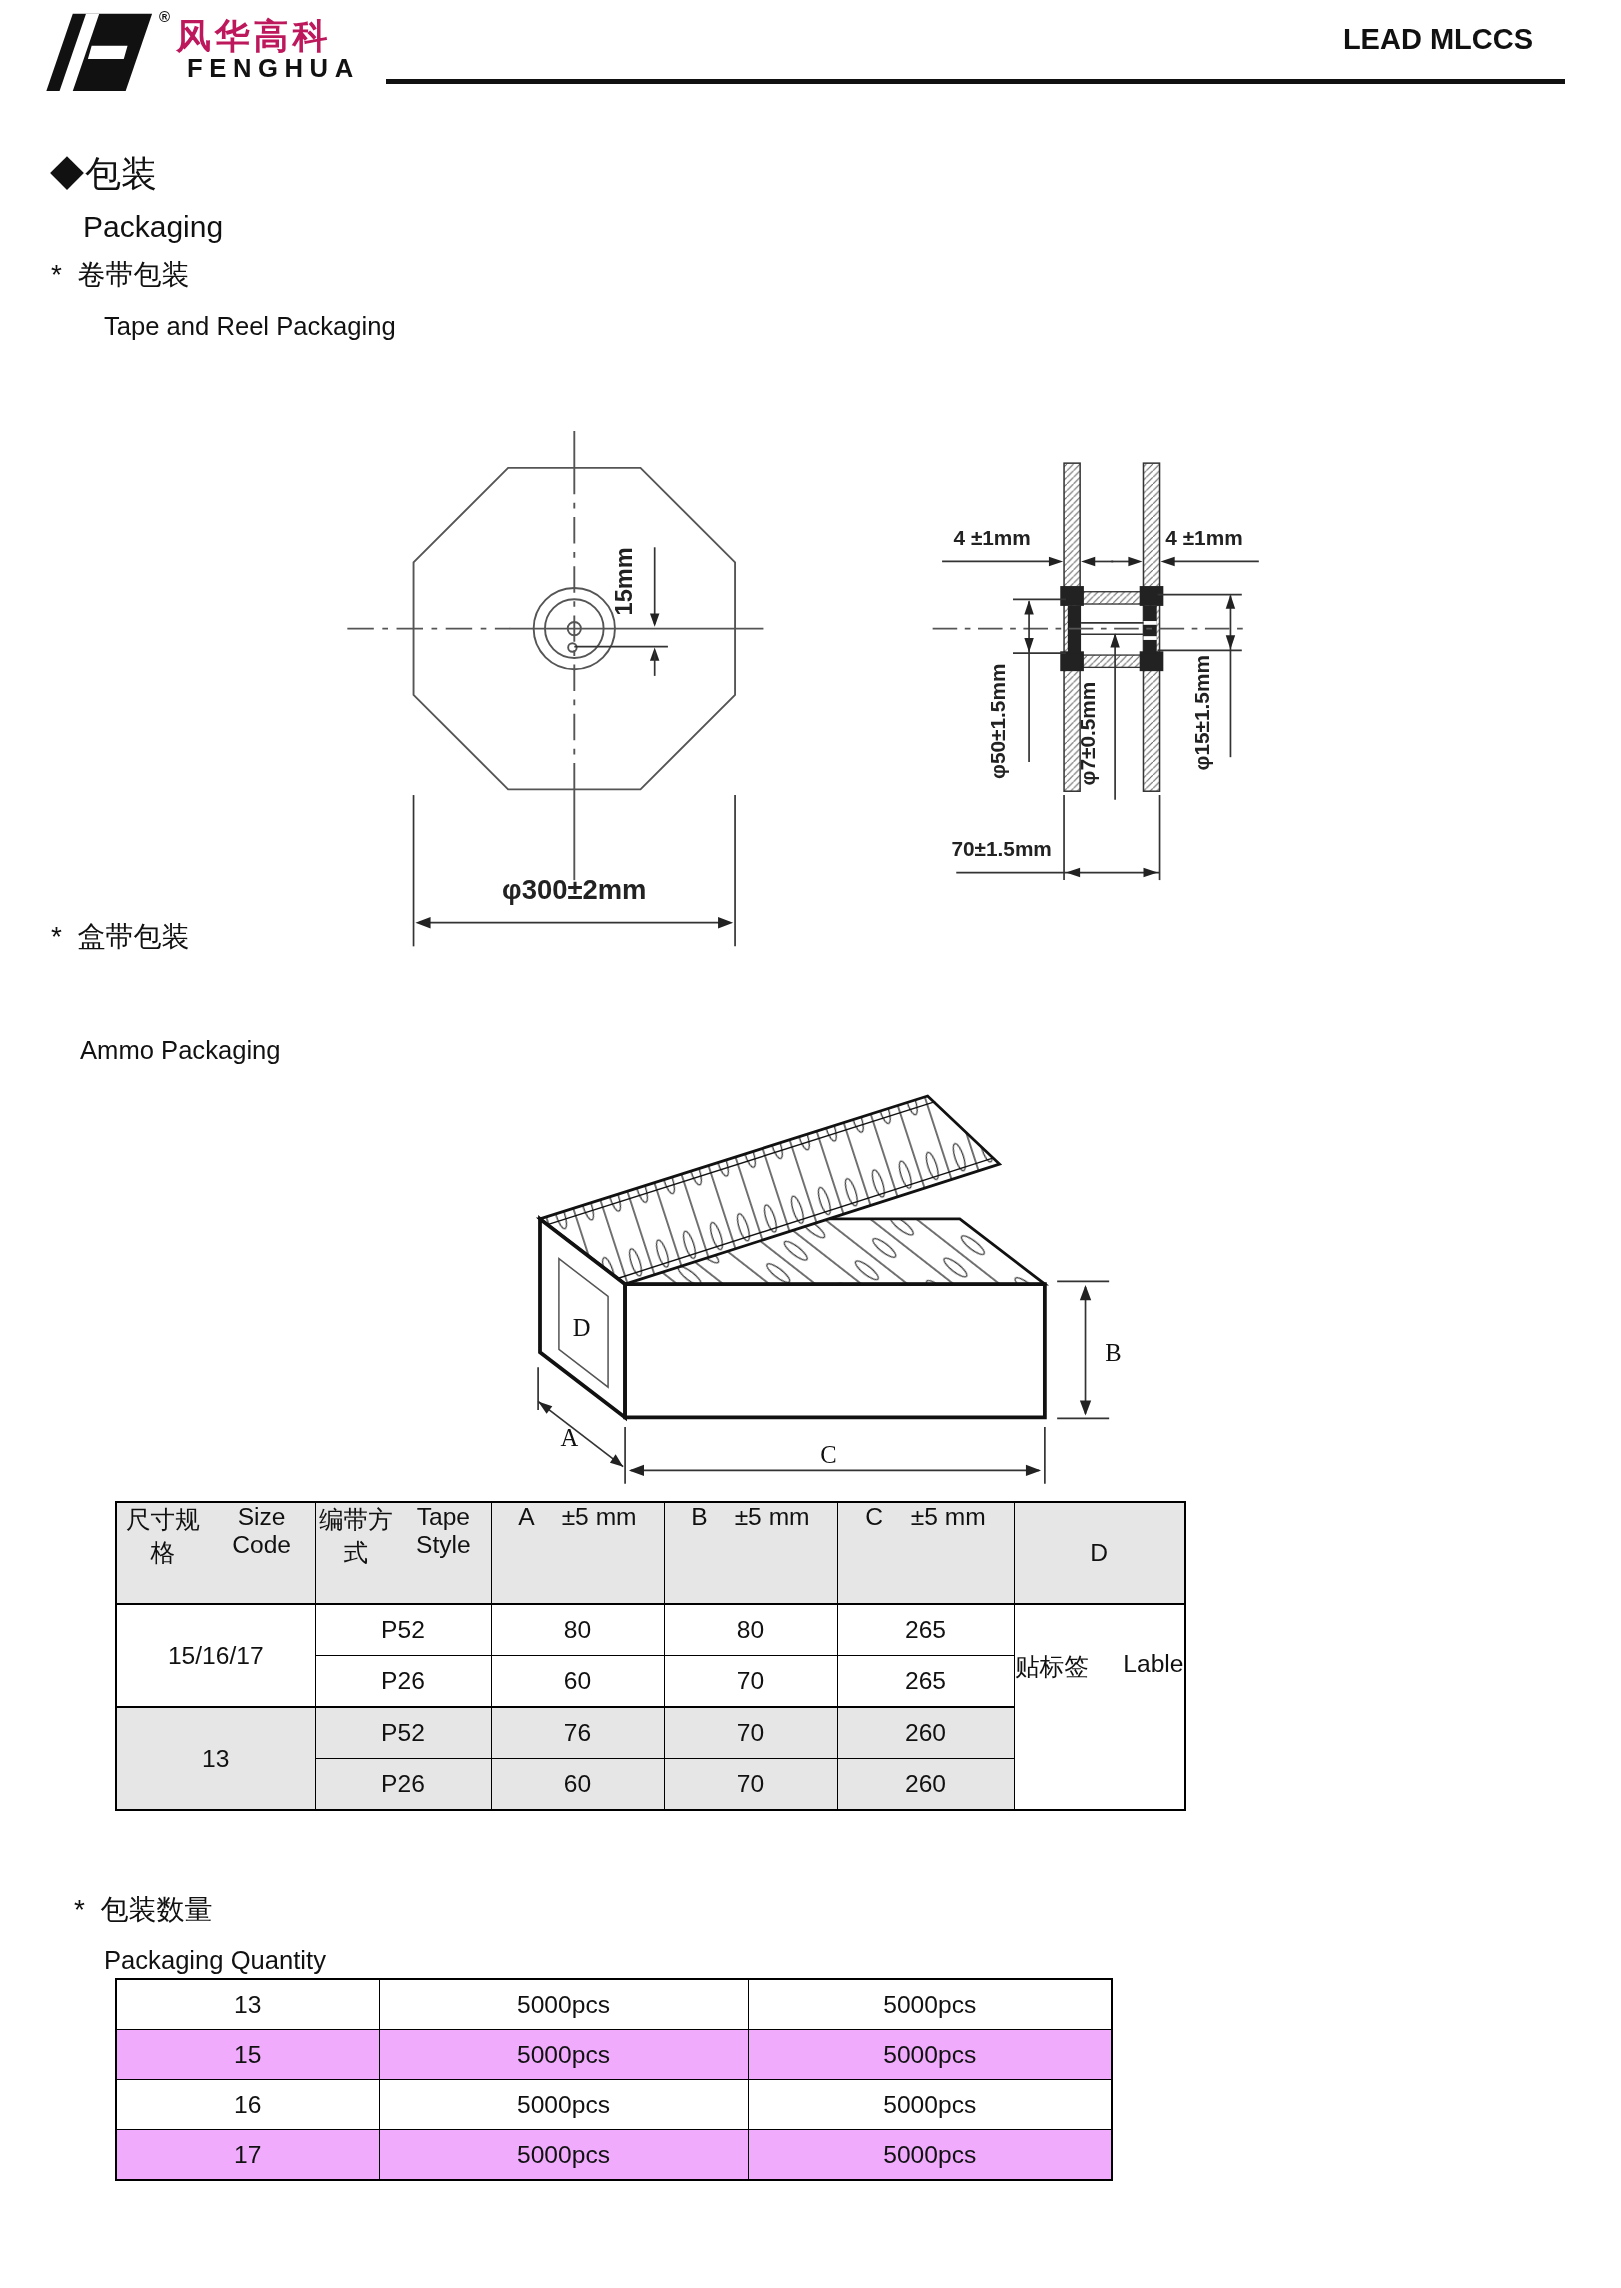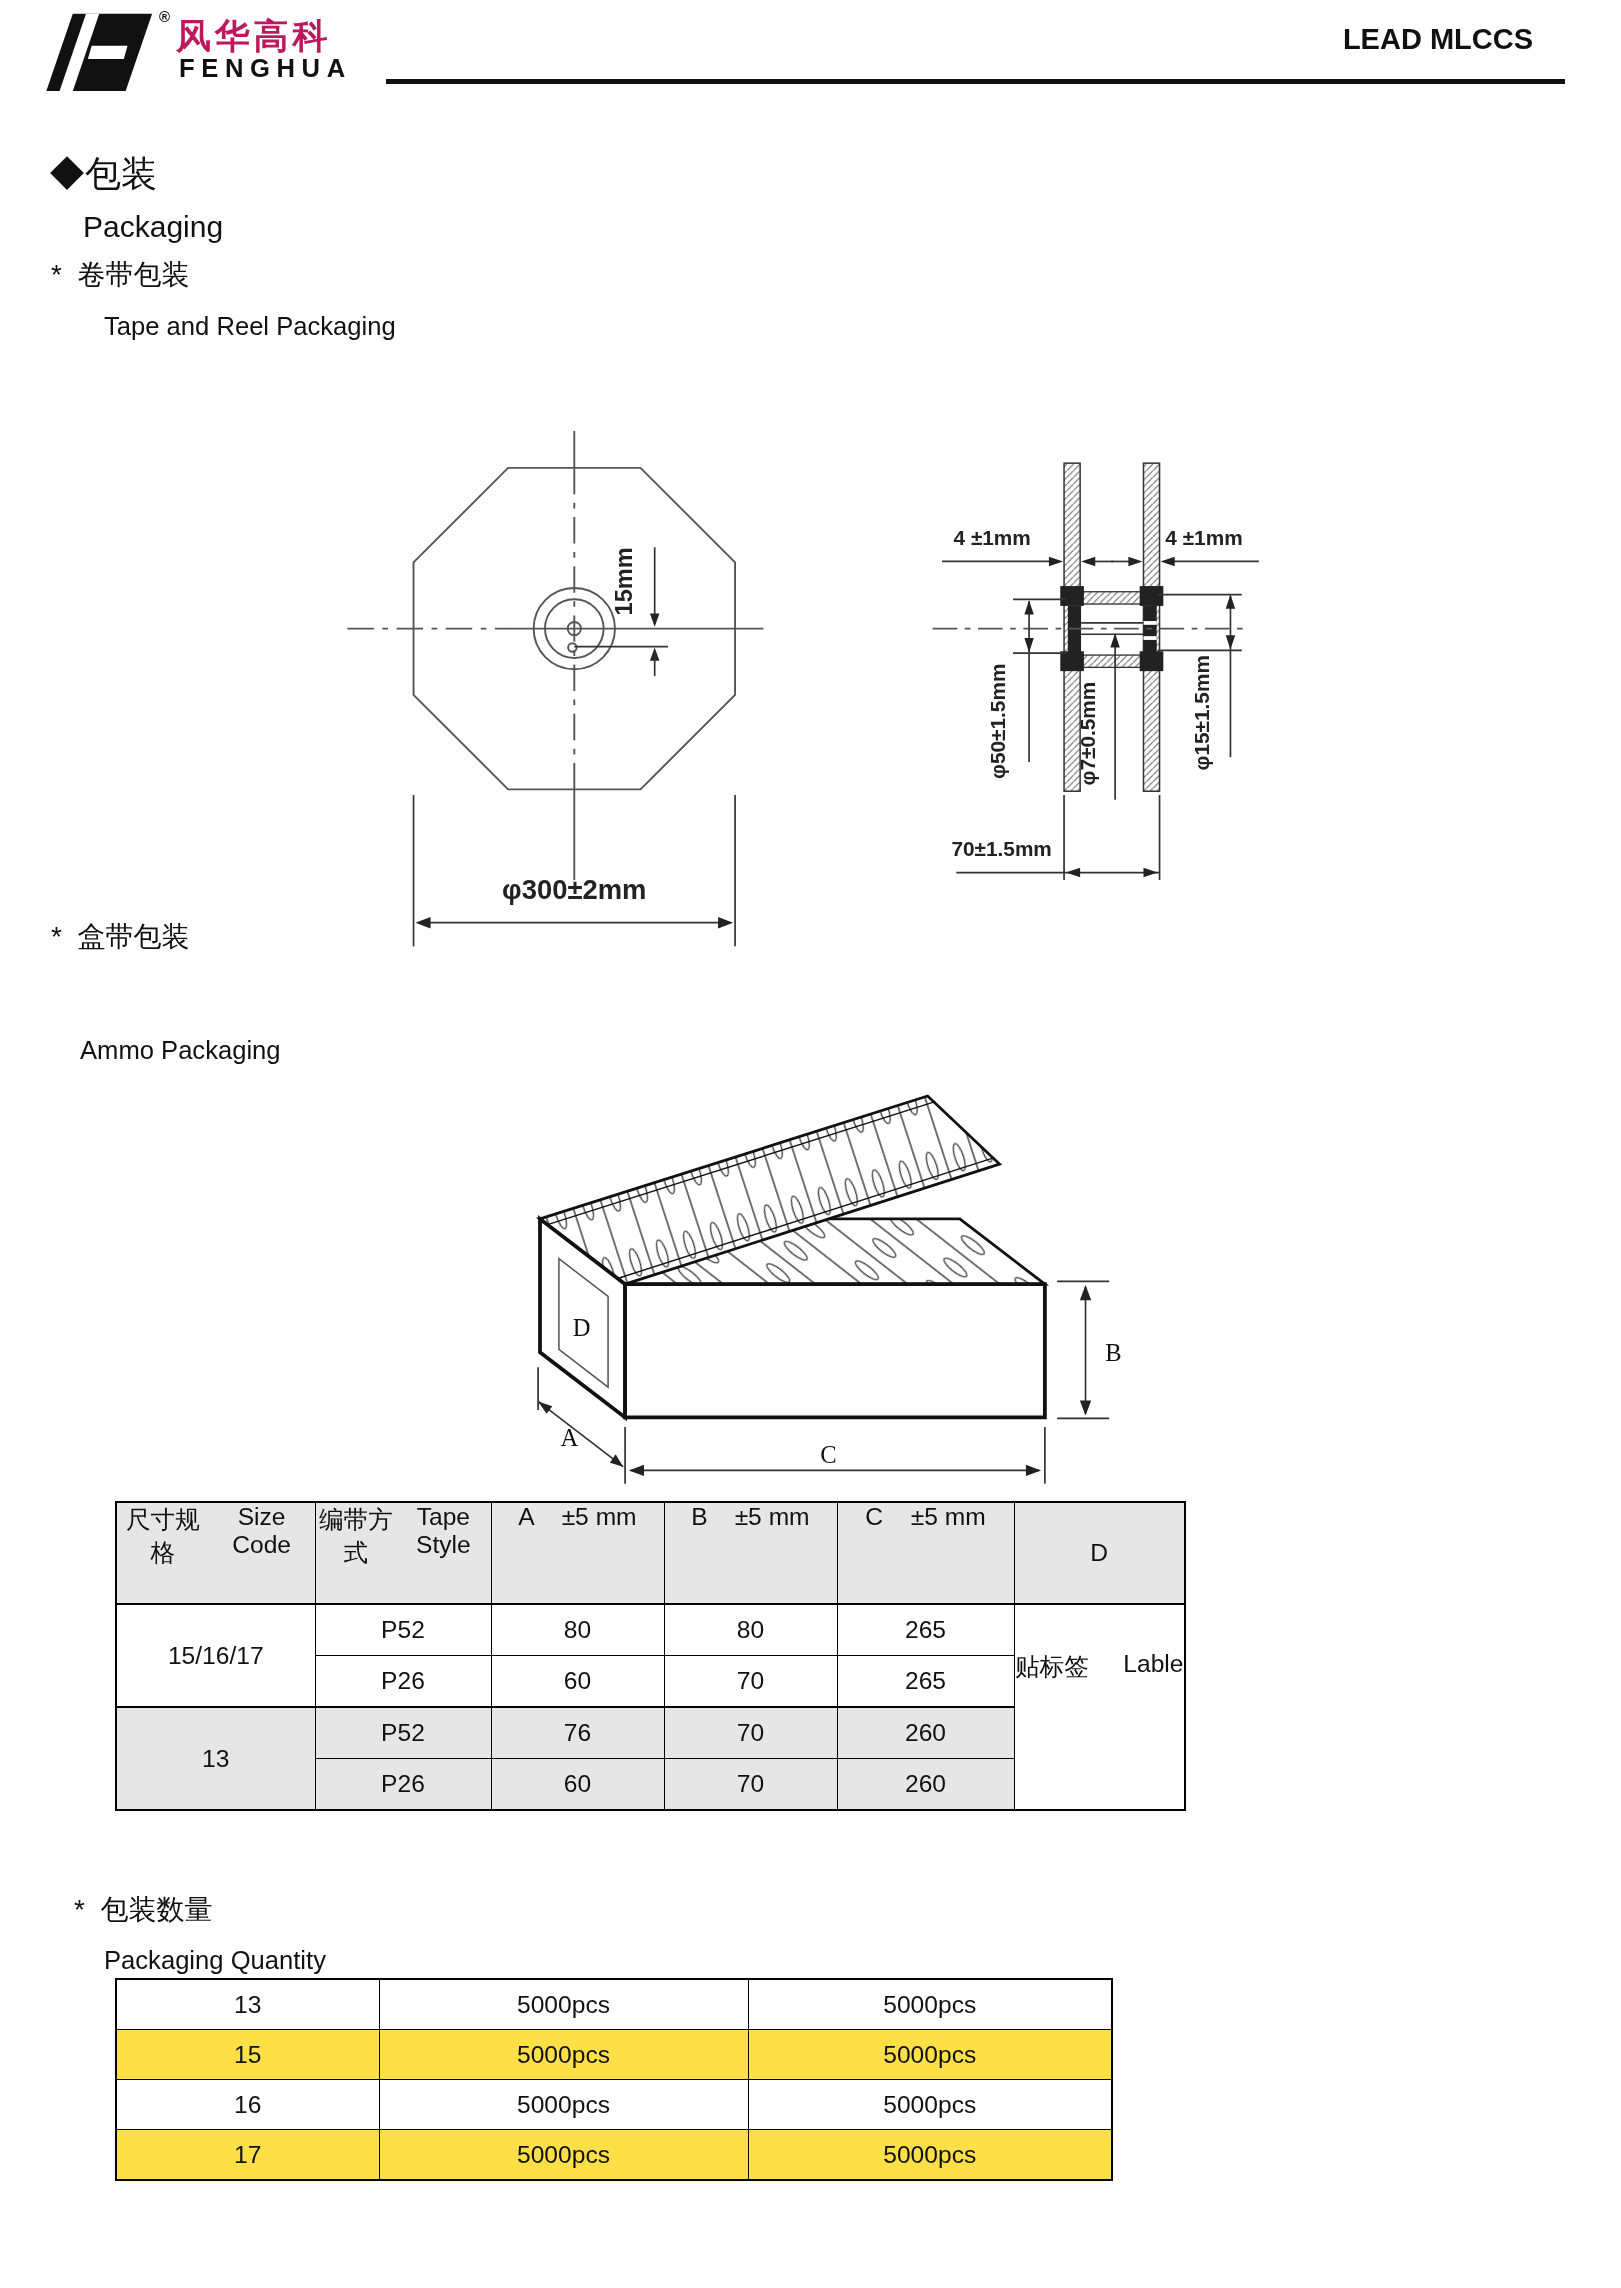--- a/index.html
+++ b/index.html
@@ -1,21 +1,21 @@
 <!DOCTYPE html>
 <html style="font-size:15px"><head>
 <meta charset="utf-8">
 <style>
   html,body{margin:0;padding:0;background:#888;}
   .page{position:relative;width:1621px;height:2288px;background:#ffffff;overflow:hidden;
         font-family:"Liberation Sans",sans-serif;color:#111;}
   .abs{position:absolute;}
   
   .brand-cn{font-size:35px;font-weight:bold;letter-spacing:3.8px;color:#be185d;}
-  .brand-en{font-size:25.6px;font-weight:600;letter-spacing:6.6px;color:#111;}
+  .brand-en{font-size:25.6px;font-weight:600;letter-spacing:6.6px;color:#111;margin-left:8px;}
   .reg{font-size:15px;font-weight:bold;}
   .doc-title{font-size:29px;font-weight:bold;}
   .rule{background:#111;height:4.7px;}
   
   .h-cn{font-size:36px;}
   .h-en{font-size:30px;}
   .h-sub-cn{font-size:28px;}
   .h-sub-en{font-size:25.6px;}
   
   table{border-collapse:collapse;table-layout:fixed;}
@@ -23,21 +23,21 @@
   .spec-table th,.spec-table td{border:1.9px solid #000;text-align:center;vertical-align:middle;
      font-size:24.6px;font-weight:normal;padding:0;color:#111;}
   .spec-table .hdr th{background:#e6e6e6;border-bottom:2.8px solid #000;}
   .two-line{display:flex;flex-direction:row;justify-content:space-evenly;height:100%;}
   .t1 .hdr th{height:100px;}
   .t1 td{height:50px;}
   .t1 .blk2 td{border-top:2.8px solid #000;}
   .t1 td.shade{background:#e6e6e6;}
   .t2 .hdr th{height:116px;}
   .t2 td{height:49px;}
-  .t2 tr.shade td{background:#fde047;}
+  .t2 tr.shade td{background:#f0abfc;}
   
   svg text{font-family:"Liberation Sans",sans-serif;font-weight:bold;fill:#222;}
   svg text.serif{font-family:"Liberation Serif",serif;font-weight:normal;fill:#111;}
   .ln{stroke:#555;stroke-width:2;fill:none;}
   .dim{stroke:#333;stroke-width:1.8;fill:none;}
   .arr{fill:#222;stroke:none;}
 </style>
 </head>
 <body>
 

